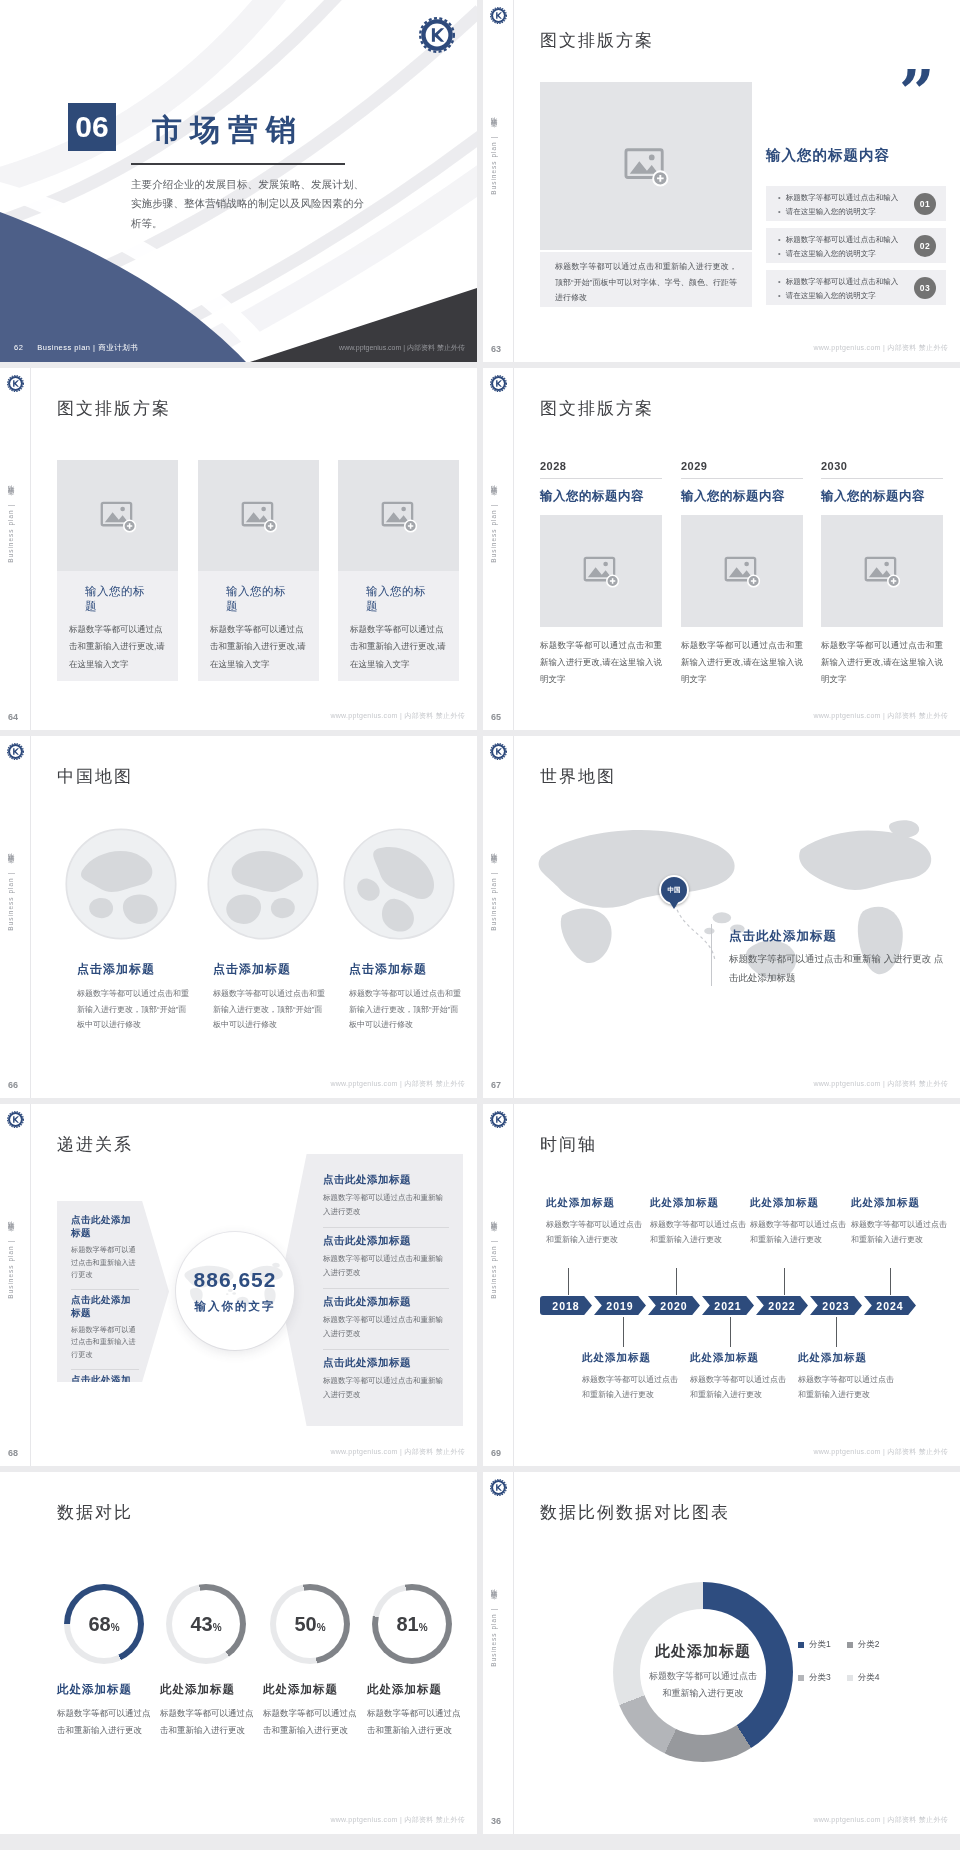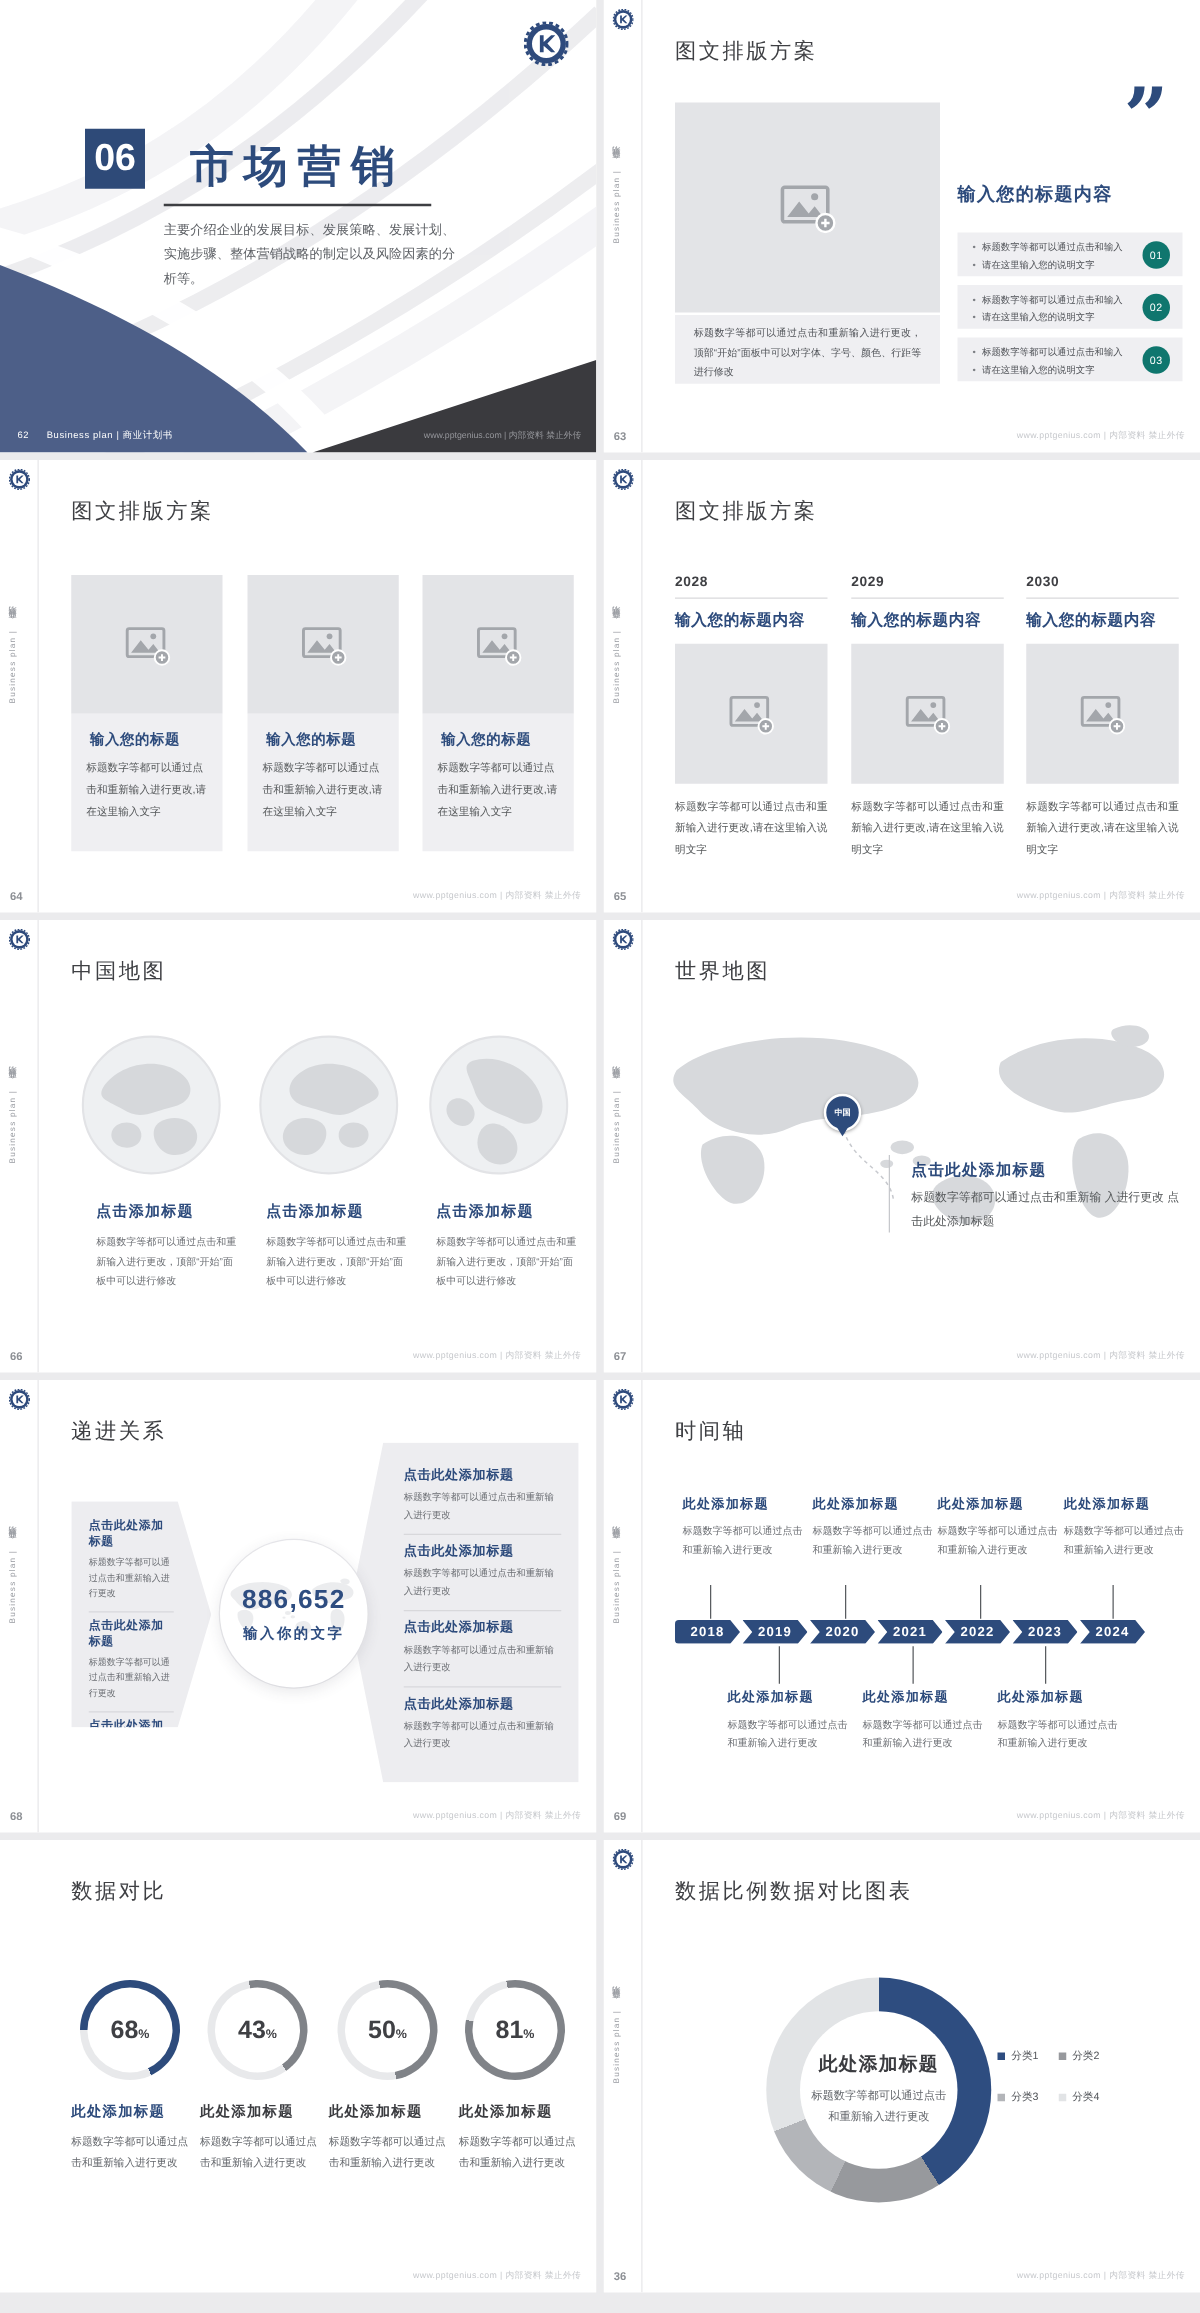--- a/index.html
+++ b/index.html
@@ -13,40 +13,40 @@
   .pnum{position:absolute;left:8px;bottom:8px;font-size:9px;font-weight:700;color:#8d9095;}
   .stitle{position:absolute;left:57px;top:29px;font-size:17px;color:#3f4044;letter-spacing:2px;}
   .sfoot{position:absolute;right:12px;bottom:9px;font-size:7px;color:#c6c8cc;letter-spacing:.3px;}
   .ph{background:#e3e4e7;display:flex;align-items:center;justify-content:center;}
   .ph svg{width:38px;height:34px;}
   
   .cover-bg{position:absolute;inset:0;width:100%;height:100%;}
   .cov-logo{position:absolute;top:17px;right:22px;width:36px;height:36px;}
   .cov-head{position:absolute;left:68px;top:103px;display:flex;align-items:flex-start;gap:20px;}
   .cov-num{width:48px;height:48px;background:#2e4a78;color:#fff;font-size:30px;font-weight:700;display:flex;align-items:center;justify-content:center;}
-  .cov-title{margin-left:16px;font-size:35px;font-weight:700;color:#2d4b7c;letter-spacing:8px;margin-top:7px;white-space:nowrap;}
+  .cov-title{margin-left:16px;font-size:30px;font-weight:700;color:#2d4b7c;letter-spacing:8px;margin-top:7px;white-space:nowrap;}
   .cov-line{position:absolute;left:131px;top:163px;width:214px;height:2px;background:#3d3e42;}
   .cov-desc{position:absolute;left:131px;top:175px;width:233px;font-size:10.5px;color:#5d6065;line-height:1.85;text-align:justify;}
   .cov-foot{position:absolute;left:14px;bottom:9px;color:#fff;font-size:7.5px;letter-spacing:.5px;display:flex;gap:14px;z-index:3;}
   .cov-site{position:absolute;right:12px;bottom:9px;font-size:7px;color:#95969b;z-index:3;}
   
   .ph63{position:absolute;left:57px;top:82px;width:212px;height:168px;}
   .ph63 svg{width:46px;height:42px;}
   .cap63{position:absolute;left:57px;top:252px;width:212px;height:55px;background:#efeff2;font-size:8px;color:#515459;line-height:1.95;padding:7px 15px;box-sizing:border-box;text-align:justify;}
   .q63{position:absolute;left:416px;top:62px;font-family:"DejaVu Serif","Liberation Serif",serif;font-size:62px;line-height:1;color:#2d4b7c;font-weight:700;}
   .h63{position:absolute;left:283px;top:146px;font-size:14.5px;font-weight:700;color:#2d4b7c;letter-spacing:1px;}
   .item63{position:absolute;left:283px;width:180px;height:35px;background:#efeff2;padding:5px 36px 5px 12px;box-sizing:border-box;}
   .item63 .ln{font-size:7.5px;color:#4e5156;line-height:1.8;display:flex;}
   .item63 .b{color:#7b7e83;margin-right:5px;}
-  .n63{position:absolute;right:10px;top:50%;transform:translateY(-50%);width:22px;height:22px;border-radius:50%;background:#0f766e;color:#fff;font-size:8.5px;font-weight:400;display:flex;align-items:center;justify-content:center;letter-spacing:.5px;text-align:center;}
+  .n63{position:absolute;right:10px;top:50%;transform:translateY(-50%);width:22px;height:22px;border-radius:50%;background:#737373;color:#fff;font-size:8.5px;font-weight:700;display:flex;align-items:center;justify-content:center;letter-spacing:.5px;text-align:center;}
   
   .col64{position:absolute;top:92px;width:121px;}
   .ph64{height:111px;}
   .card64{height:110px;background:#efeff2;padding:13px 12px;box-sizing:border-box;}
-  .card64 h4{font-size:11.5px;color:#2d4b7c;letter-spacing:.5px;margin:0 3px 7px;font-weight:700;}
+  .card64 h4{font-size:11.5px;color:#2d4b7c;letter-spacing:.5px;margin:0 16px 7px;font-weight:400;}
   .card64 p{font-size:8.5px;color:#55585a;line-height:2.05;margin:0;}
   .cx1{left:57px;} .cx2{left:198px;} .cx3{left:338px;}
   
   .col65{position:absolute;top:92px;width:122px;}
   .y65{font-size:11px;font-weight:700;color:#3f4044;letter-spacing:.5px;}
   .yl65{height:1px;background:#d9d9dc;margin:6px 0 9px;}
   .h65{font-size:12.5px;font-weight:700;color:#2d4b7c;letter-spacing:.5px;white-space:nowrap;}
   .ph65{height:112px;margin-top:10px;}
   .t65{margin-top:10px;font-size:8.5px;color:#55585a;line-height:2.0;text-align:justify;}
   

